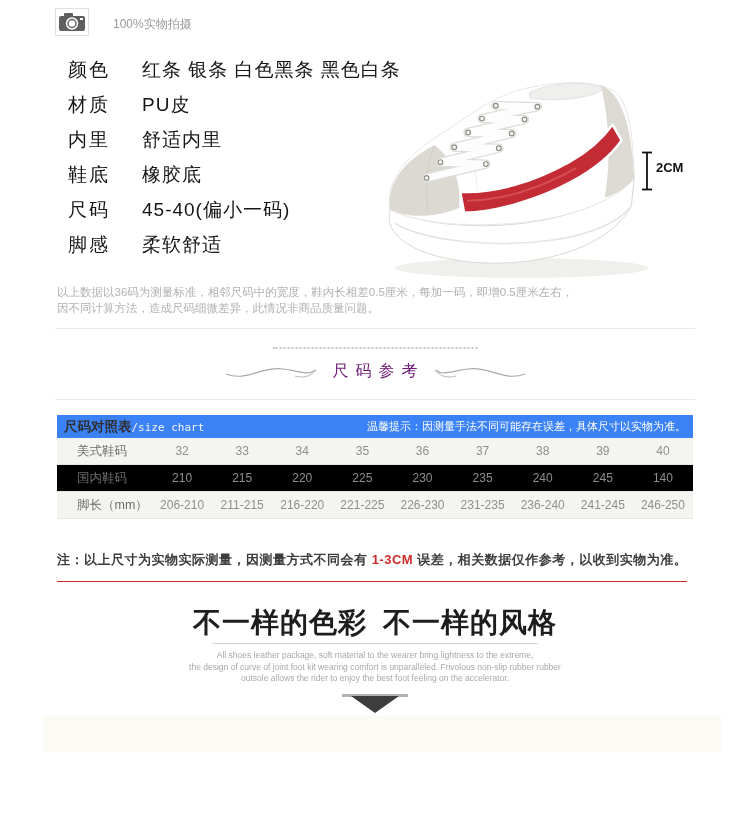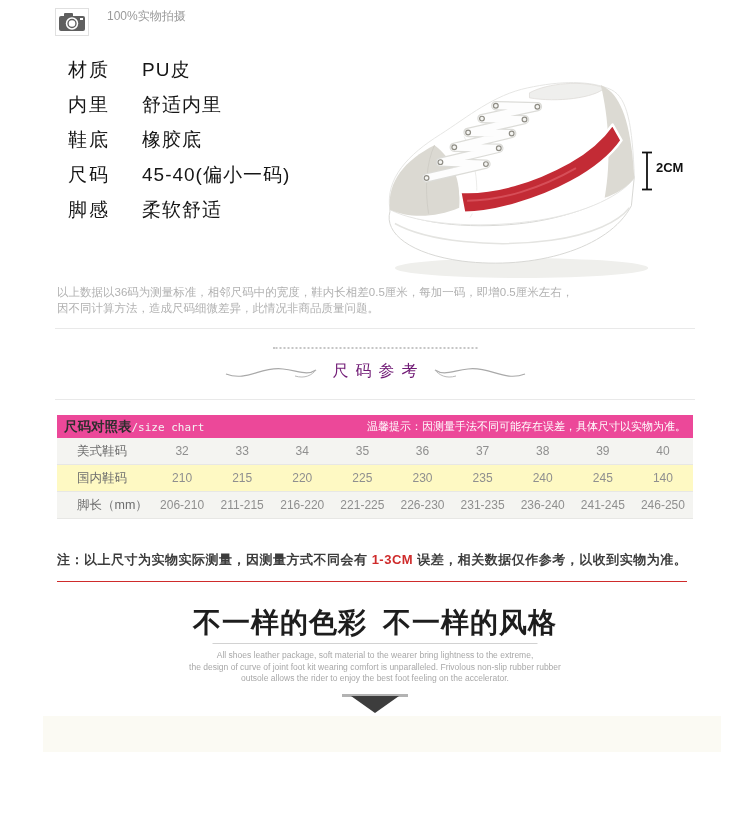--- a/index.html
+++ b/index.html
@@ -5,21 +5,21 @@
   html,body{margin:0;padding:0;}
   body{
     width:750px;height:829px;position:relative;overflow:hidden;
     background:#ffffff;
     font-family:"Liberation Sans","DejaVu Sans",sans-serif;
     -webkit-font-smoothing:antialiased;
   }
   .abs{position:absolute;}
 
   
-  .badge{left:55px;top:8px;display:flex;gap:18px;}
+  .badge{left:55px;top:8px;display:flex;align-items:center;gap:24px;}
   .badge-label{font-size:12px;color:#9a9a9a;}
 
   
   .specs{left:68px;top:52px;}
   .spec-row{height:35px;display:flex;align-items:center;font-size:19px;color:#161616;}
   .spec-label{width:48px;letter-spacing:2px;}
   .spec-value{margin-left:26px;letter-spacing:1px;}
 
   
   .shoe{left:383px;top:66px;width:287px;height:220px;}
@@ -37,25 +37,25 @@
 
   
   .dotted-line{left:50%;top:347px;transform:translateX(-50%);width:205px;border-top:2px dotted #c6c6c6;}
   .divider{left:0;right:0;top:358px;display:flex;justify-content:center;align-items:center;gap:9px;color:#701a75;}
   .divider-title{font-size:16px;letter-spacing:7px;padding-left:7px;}
   .flourish{width:92px;height:26px;}
   .flourish.flip{transform:scaleX(-1);}
 
   
   .size-table{left:57px;top:415px;width:636px;}
-  .thead{height:23px;background:#ec4899;display:flex;align-items:center;justify-content:space-between;padding:0 7px;}
+  .thead{height:23px;background:#3b82f6;display:flex;align-items:center;justify-content:space-between;padding:0 7px;}
   .thead-cn{font-weight:bold;font-size:13.5px;color:#2e2e2e;}
   .thead-en{font-size:11px;color:#f4f4f4;font-family:"DejaVu Sans Mono",monospace;}
   .thead-tip{font-size:11px;color:#ffffff;}
-  .trow{display:flex;height:26px;align-items:center;border-bottom:1px solid #e7e7e5;background:#fef9c3;}
+  .trow{display:flex;height:26px;align-items:center;border-bottom:1px solid #e7e7e5;background:#000000;}
   .trow:nth-child(odd){background:#f4f4f1;}
   .tlabel{width:95px;padding-left:20px;color:#6e6e6e;font-size:12.5px;box-sizing:border-box;}
   .tcell{flex:1;text-align:center;color:#8f8f8f;font-size:12px;font-family:Liberation Sans, sans-serif;}
 
   
   .table-note{left:57px;top:551px;font-size:13px;font-weight:bold;color:#3c3c3c;
     border-bottom:1px solid #cf2b2b;padding-bottom:12px;letter-spacing:0.5px;}
   .table-note .red{color:#cf2b2b;}
 
   
@@ -84,20 +84,24 @@
       <rect x="4" y="8" width="26" height="15" rx="2" fill="#5f5f5f"></rect>
       <circle cx="17" cy="15.5" r="6.2" fill="#ffffff"></circle>
       <circle cx="17" cy="15.5" r="4" fill="#ffffff" stroke="#5f5f5f" stroke-width="1.4"></circle>
       <rect x="25" y="10" width="3" height="2" fill="#ffffff"></rect>
     </svg>
   </span>
   <span class="badge-label">100%实物拍摄</span>
 </div>
 
 <div class="abs specs">
+  <div class="spec-row">
+    <span class="spec-label">颜色</span>
+    <span class="spec-value">红条 银条 白色黑条 黑色白条</span>
+  </div>
   <div class="spec-row">
     <span class="spec-label">材质</span>
     <span class="spec-value">PU皮</span>
   </div>
   <div class="spec-row">
     <span class="spec-label">内里</span>
     <span class="spec-value">舒适内里</span>
   </div>
   <div class="spec-row">
     <span class="spec-label">鞋底</span>

